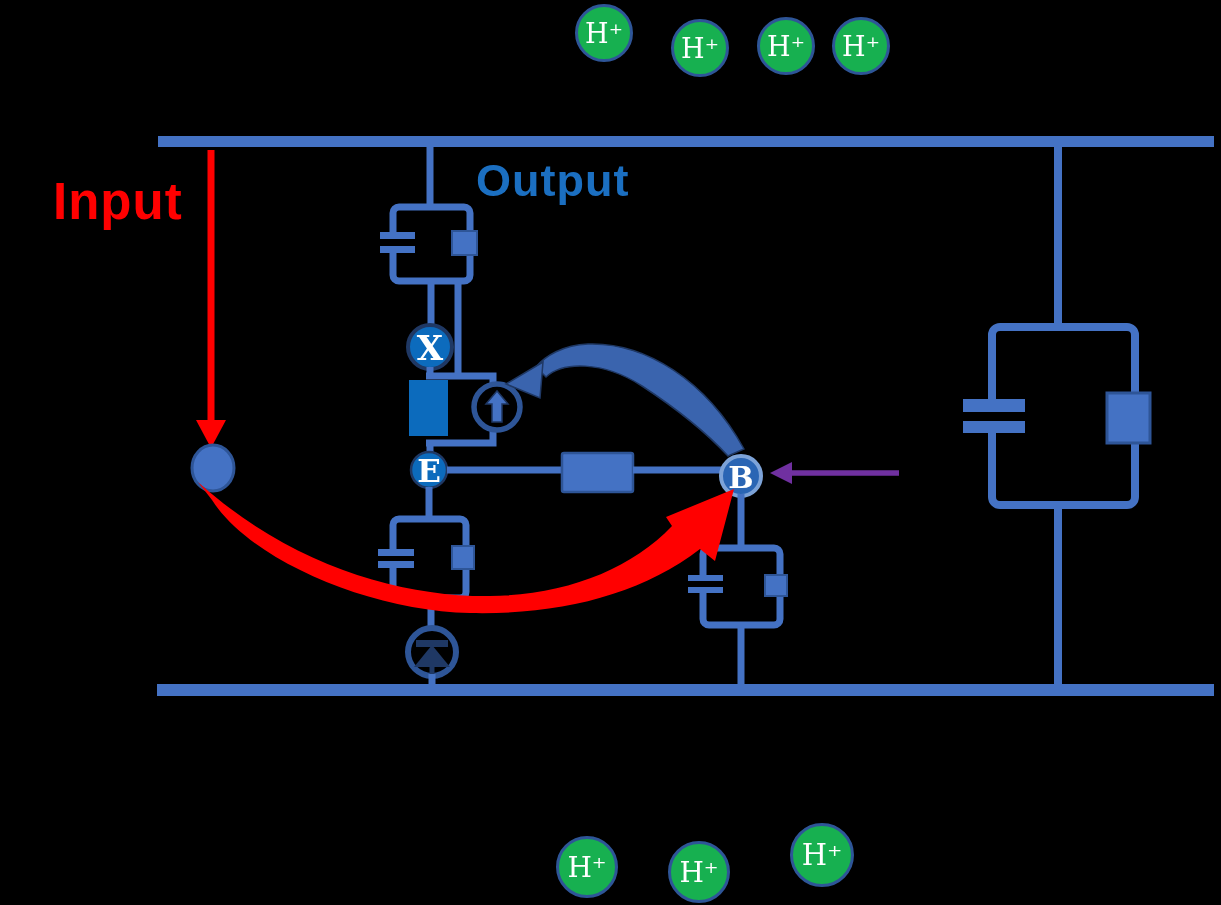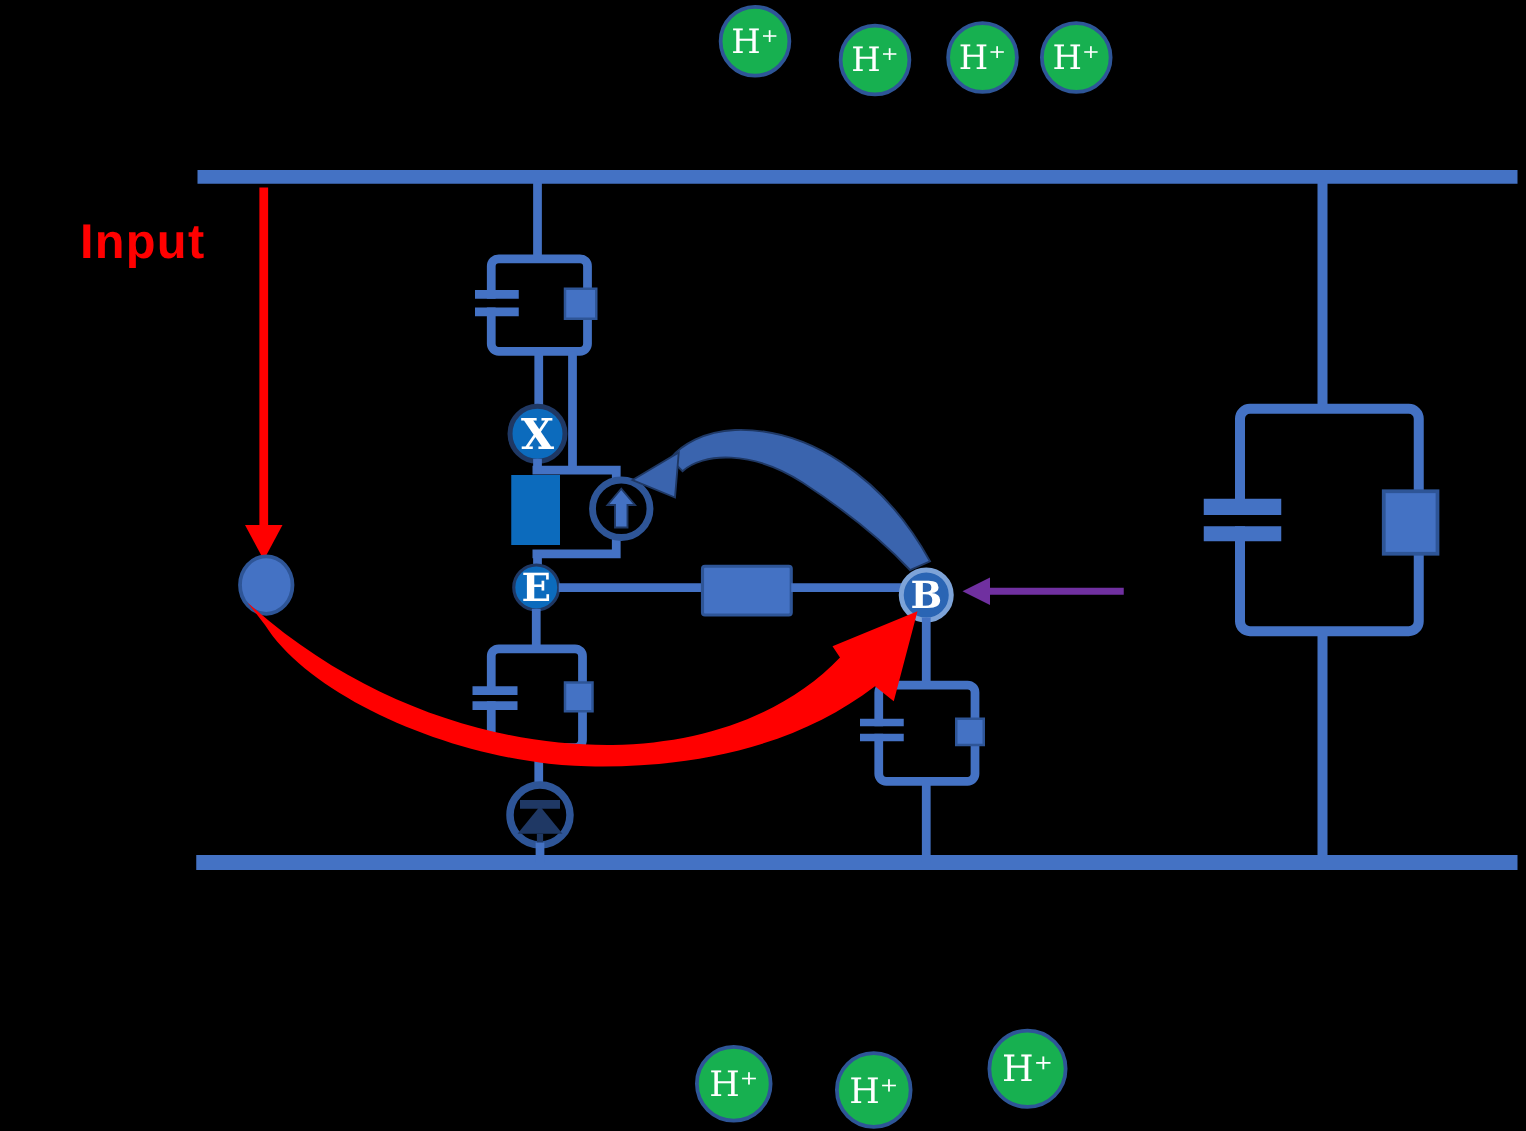--- a/index.html
+++ b/index.html
@@ -2,21 +2,21 @@
 <html><head>
 <meta charset="utf-8">
 <style>
   html,body{margin:0;padding:0;background:#000;}
   #canvas{
     position:relative;width:1221px;height:905px;background:#000000;
     overflow:hidden;font-family:"Liberation Sans",sans-serif;
   }
   #circuit{position:absolute;left:0;top:0;}
   .txt{position:absolute;white-space:nowrap;}
-  .input-label{left:53px;top:172px;font-size:39px;font-weight:bold;color:#ff0000;letter-spacing:1px;margin-left:11px;}
+  .input-label{left:53px;top:172px;font-size:51px;font-weight:bold;color:#ff0000;letter-spacing:1px;}
   .output-label{left:476px;top:155px;font-size:45px;font-weight:bold;color:#1b6fc1;letter-spacing:1px;}
   .ion{
     position:absolute;box-sizing:border-box;border:3px solid #2e5597;border-radius:50%;
     background:#17b050;color:#ffffff;font-family:"DejaVu Serif",serif;
     display:flex;align-items:center;justify-content:center;
   }
   .ion-sm{width:58px;height:58px;font-size:27px;}
   .ion-lg{width:62px;height:62px;font-size:28px;}
   .ion-xl{width:64px;height:64px;font-size:29px;}
   .node-label{
@@ -135,20 +135,21 @@
 
     <g>
       <path d="M 198,482 C 290,565 400,597 490,596 C 565,595 630,570 672,526
                L 666,517 L 734,489 L 715,561 L 700,549
                C 640,595 560,615 470,613 C 370,611 250,560 212,500 Z" fill="#ff0000"></path>
       <polygon points="277,576 293,579 281,590" fill="#000000"></polygon>
     </g>
   </svg>
 
   <div class="txt input-label">Input</div>
+  <div class="txt output-label">Output</div>
 
   <div class="ion ion-sm" style="left:575px;top:4px;">H⁺</div>
   <div class="ion ion-sm" style="left:671px;top:19px;">H⁺</div>
   <div class="ion ion-sm" style="left:757px;top:17px;">H⁺</div>
   <div class="ion ion-sm" style="left:832px;top:17px;">H⁺</div>
 
   <div class="ion ion-lg" style="left:556px;top:836px;">H⁺</div>
   <div class="ion ion-lg" style="left:668px;top:841px;">H⁺</div>
   <div class="ion ion-xl" style="left:790px;top:823px;">H⁺</div>
 

